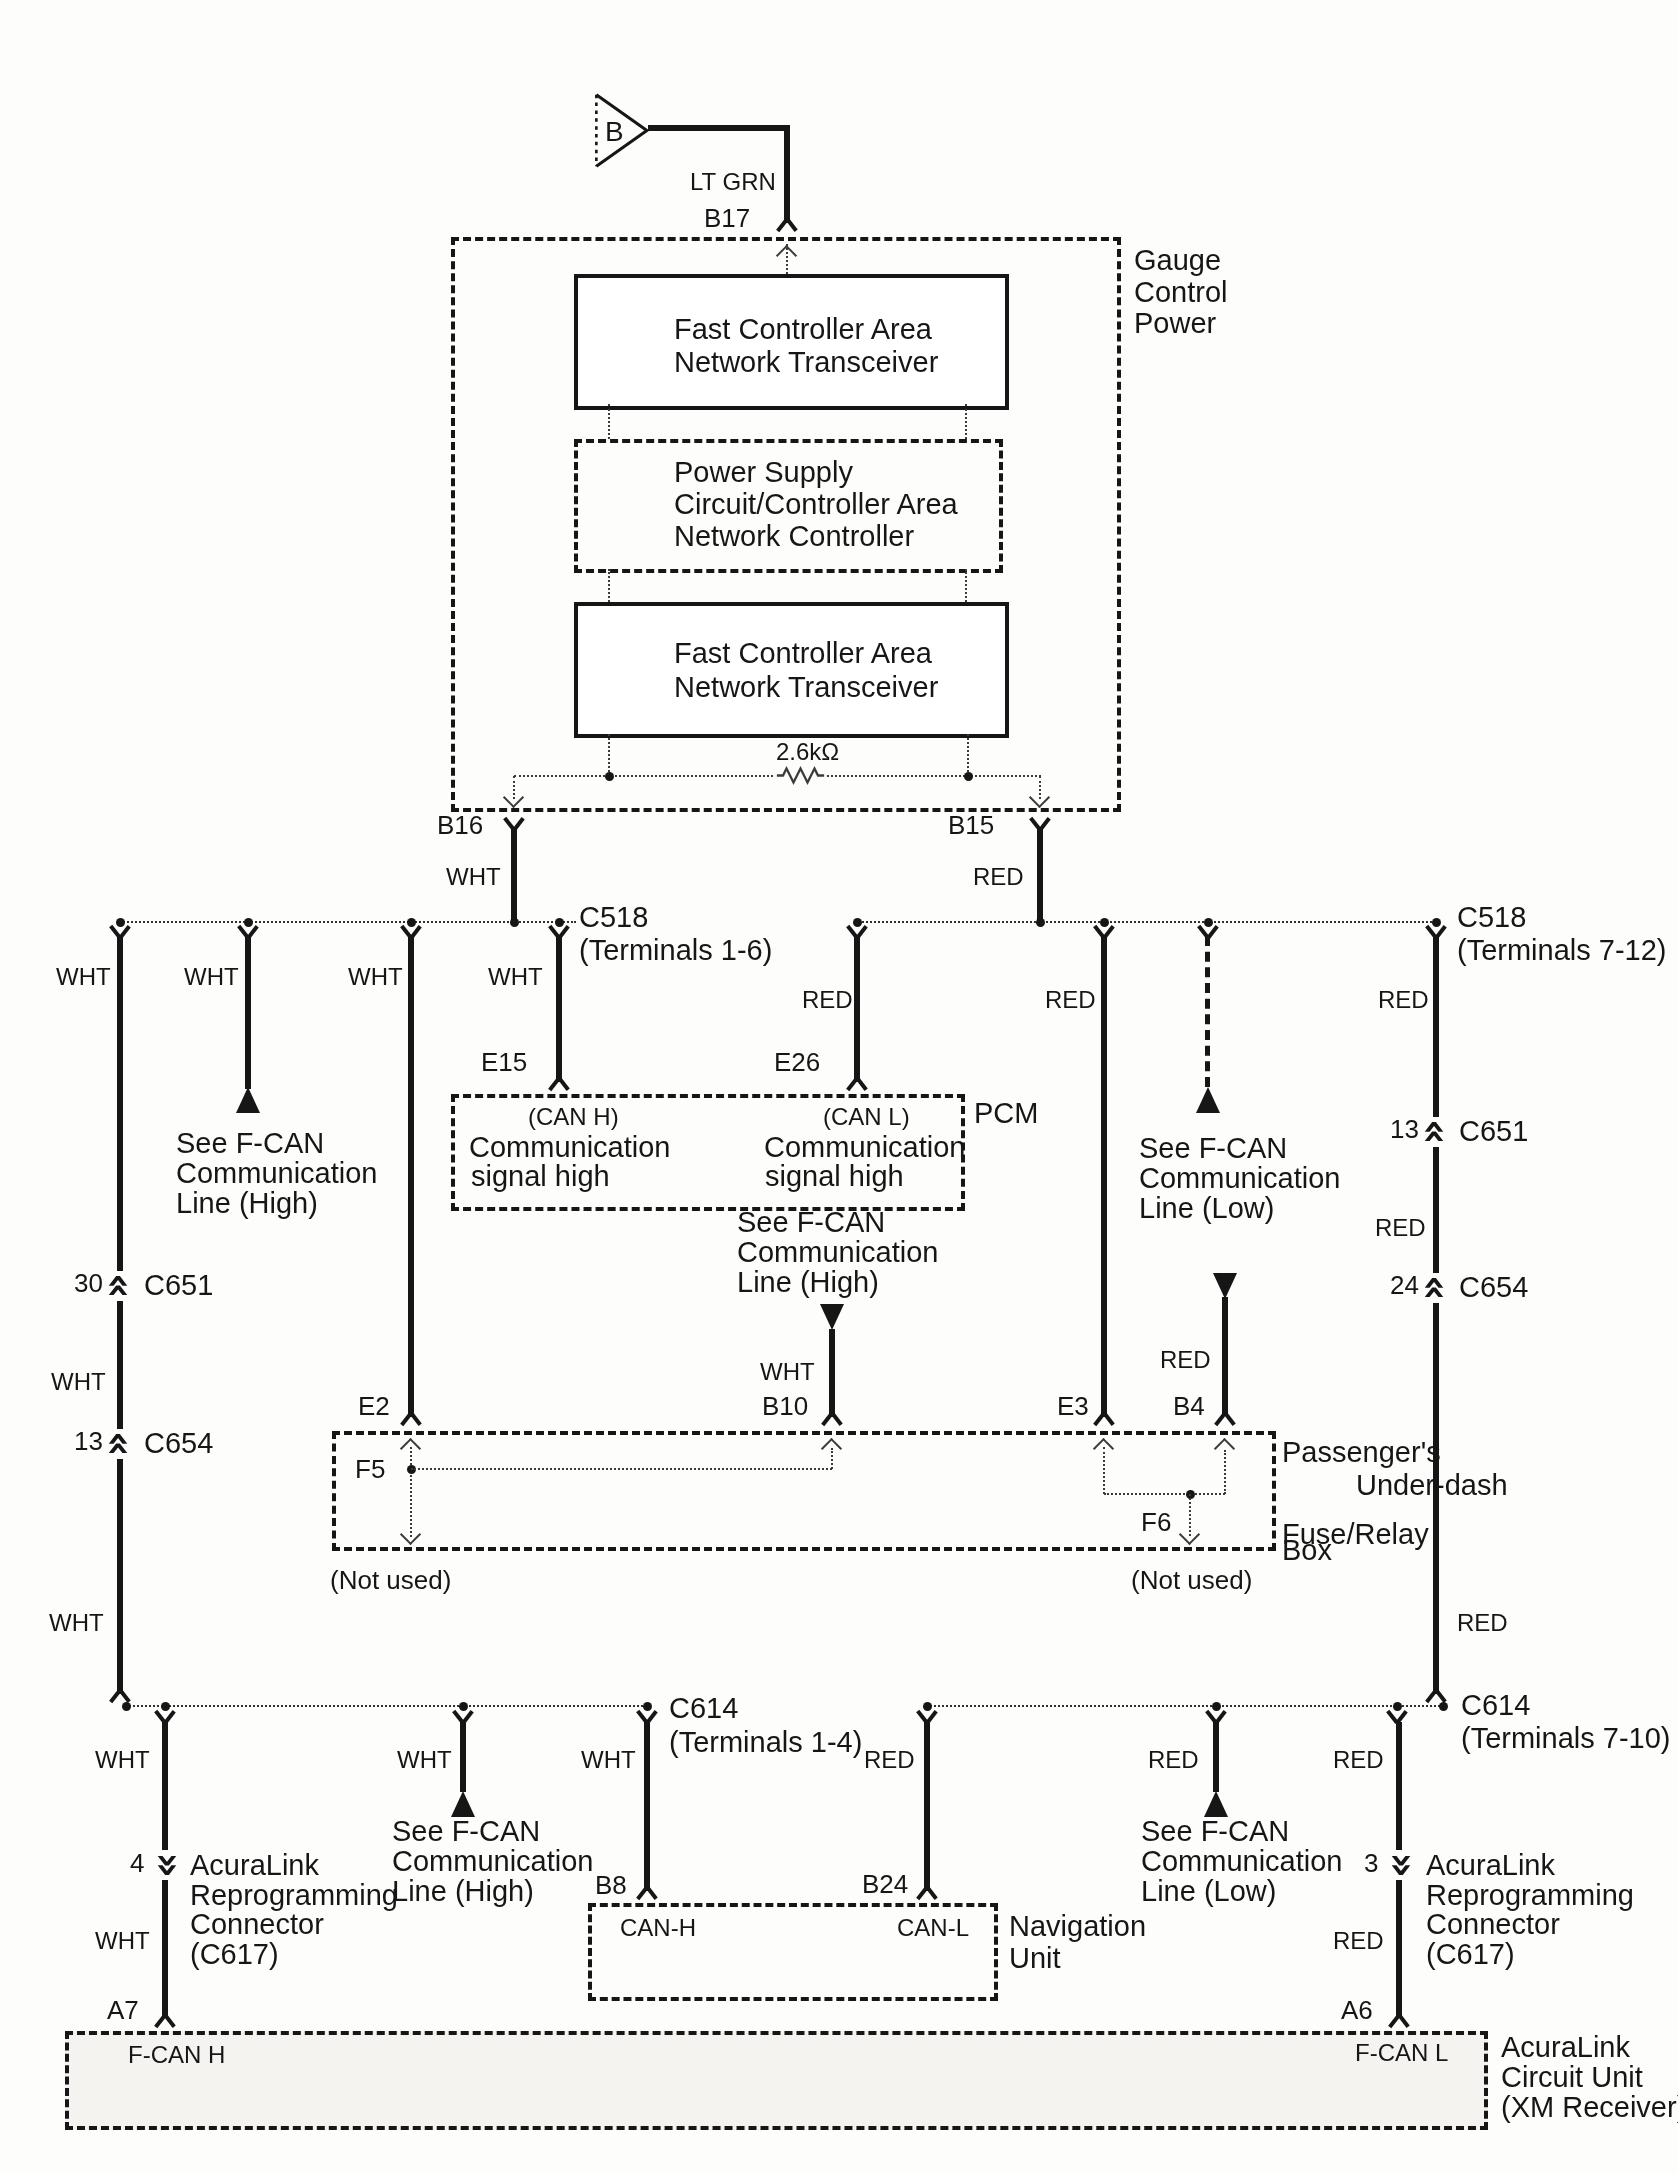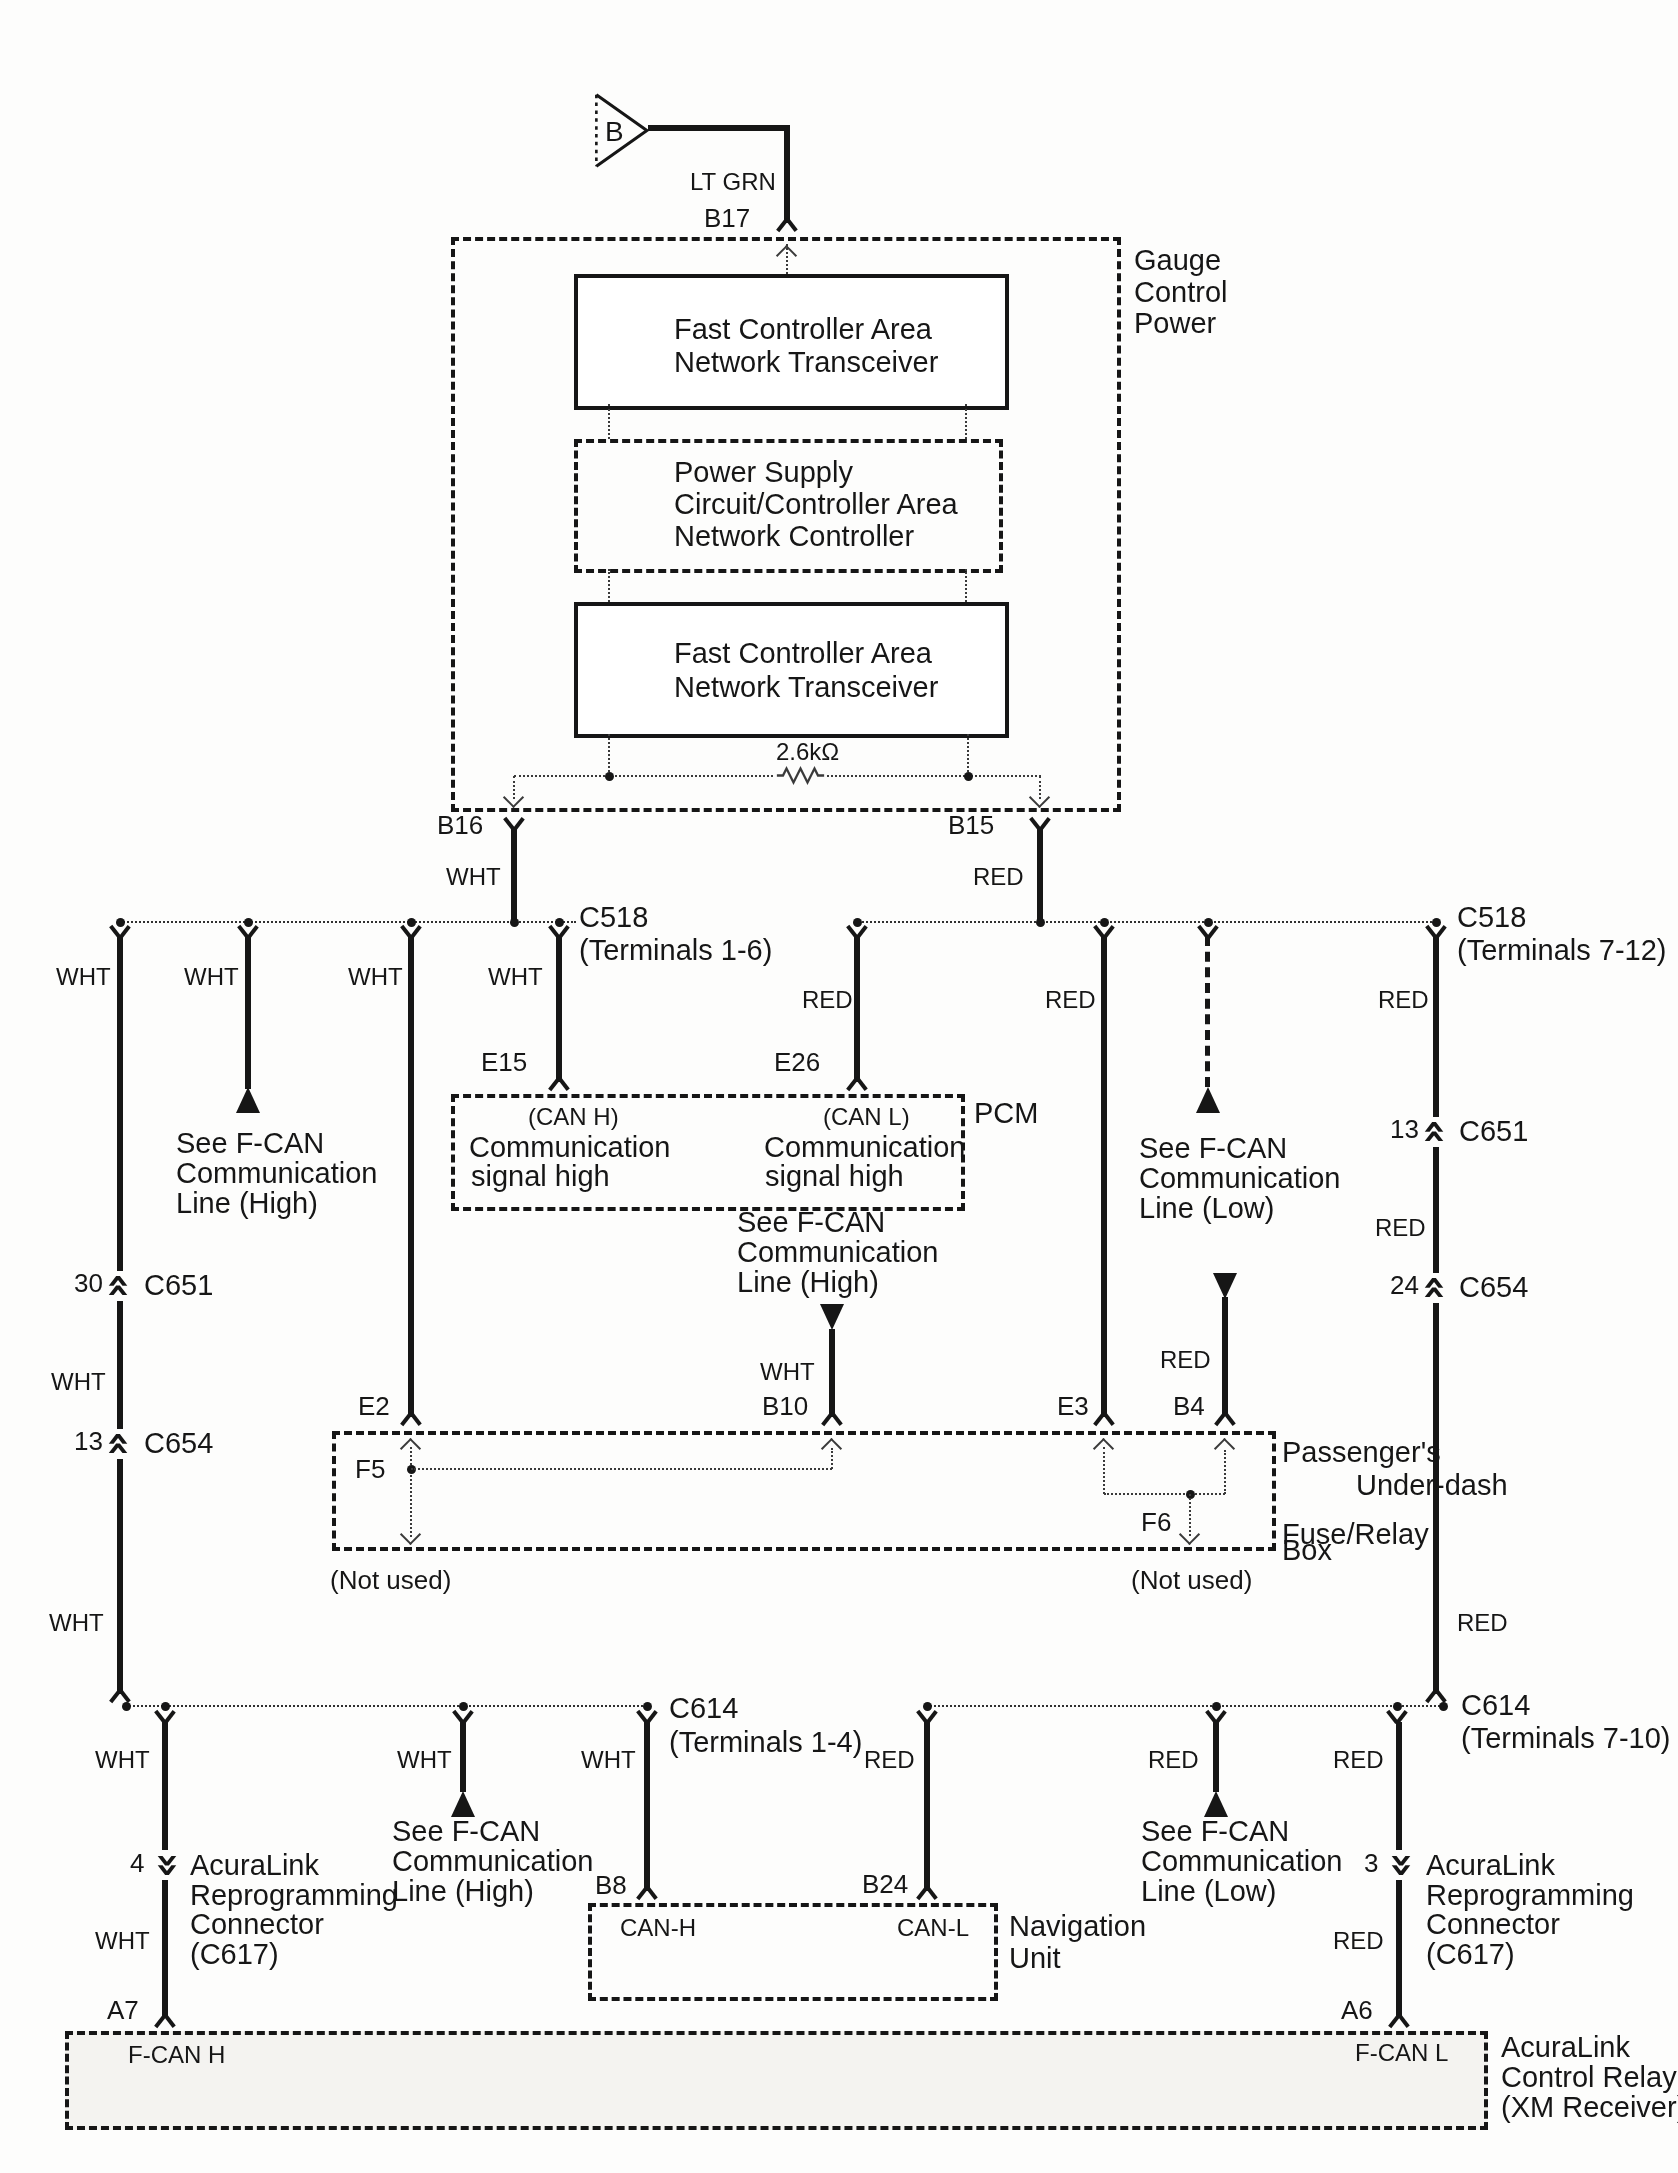--- a/index.html
+++ b/index.html
@@ -420,17 +420,17 @@
   <div class="bxd" style="left:588px;top:1903px;width:402px;height:90px"></div>
   <div class="lb sm" style="left:620px;top:1915px">CAN-H</div>
   <div class="lb sm" style="left:897px;top:1915px">CAN-L</div>
   <div class="lb lg" style="left:1009px;top:1910px">Navigation</div>
   <div class="lb lg" style="left:1009px;top:1942px">Unit</div>
 
   <div class="bxd shade" style="left:65px;top:2031px;width:1415px;height:91px"></div>
   <div class="lb sm" style="left:128px;top:2042px">F-CAN H</div>
   <div class="lb sm" style="left:1355px;top:2040px">F-CAN L</div>
   <div class="lb lg" style="left:1501px;top:2031px">AcuraLink</div>
-  <div class="lb lg" style="left:1501px;top:2061px">Control Relay</div>
+  <div class="lb lg" style="left:1501px;top:2061px">Circuit Unit</div>
   <div class="lb lg" style="left:1501px;top:2091px">(XM Receiver)</div>
 
 </div>
 
 
 </body></html>

